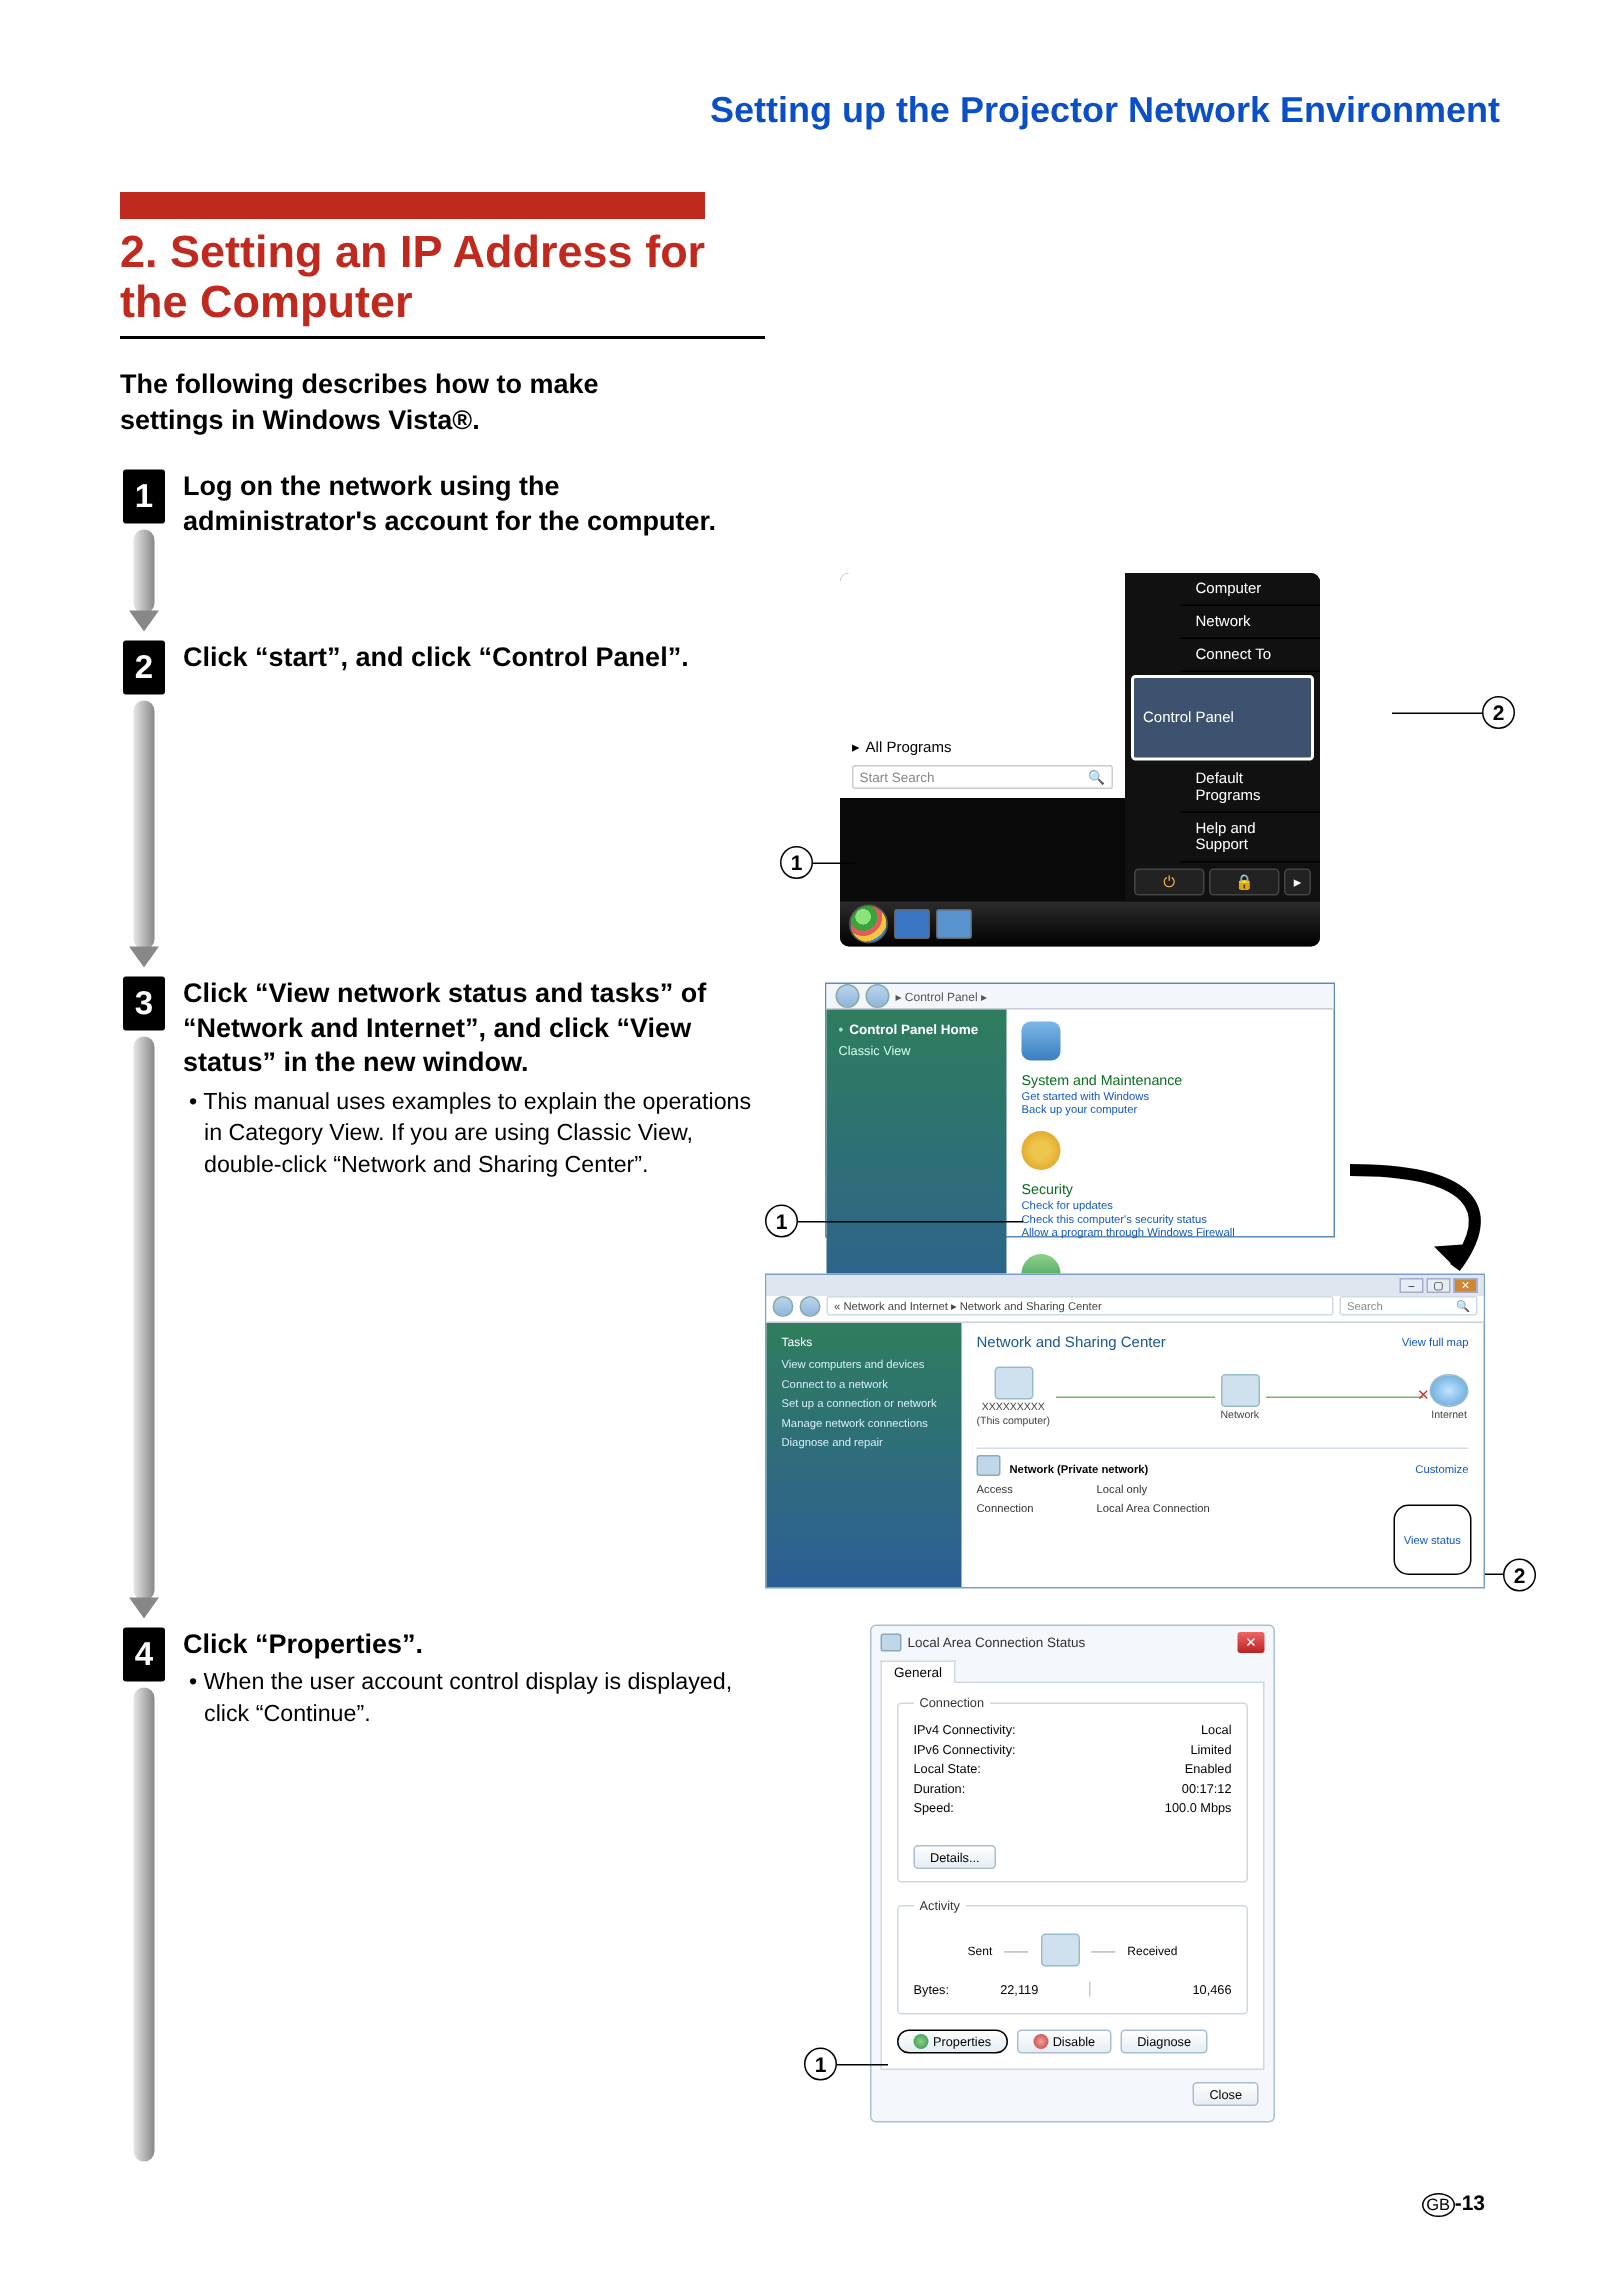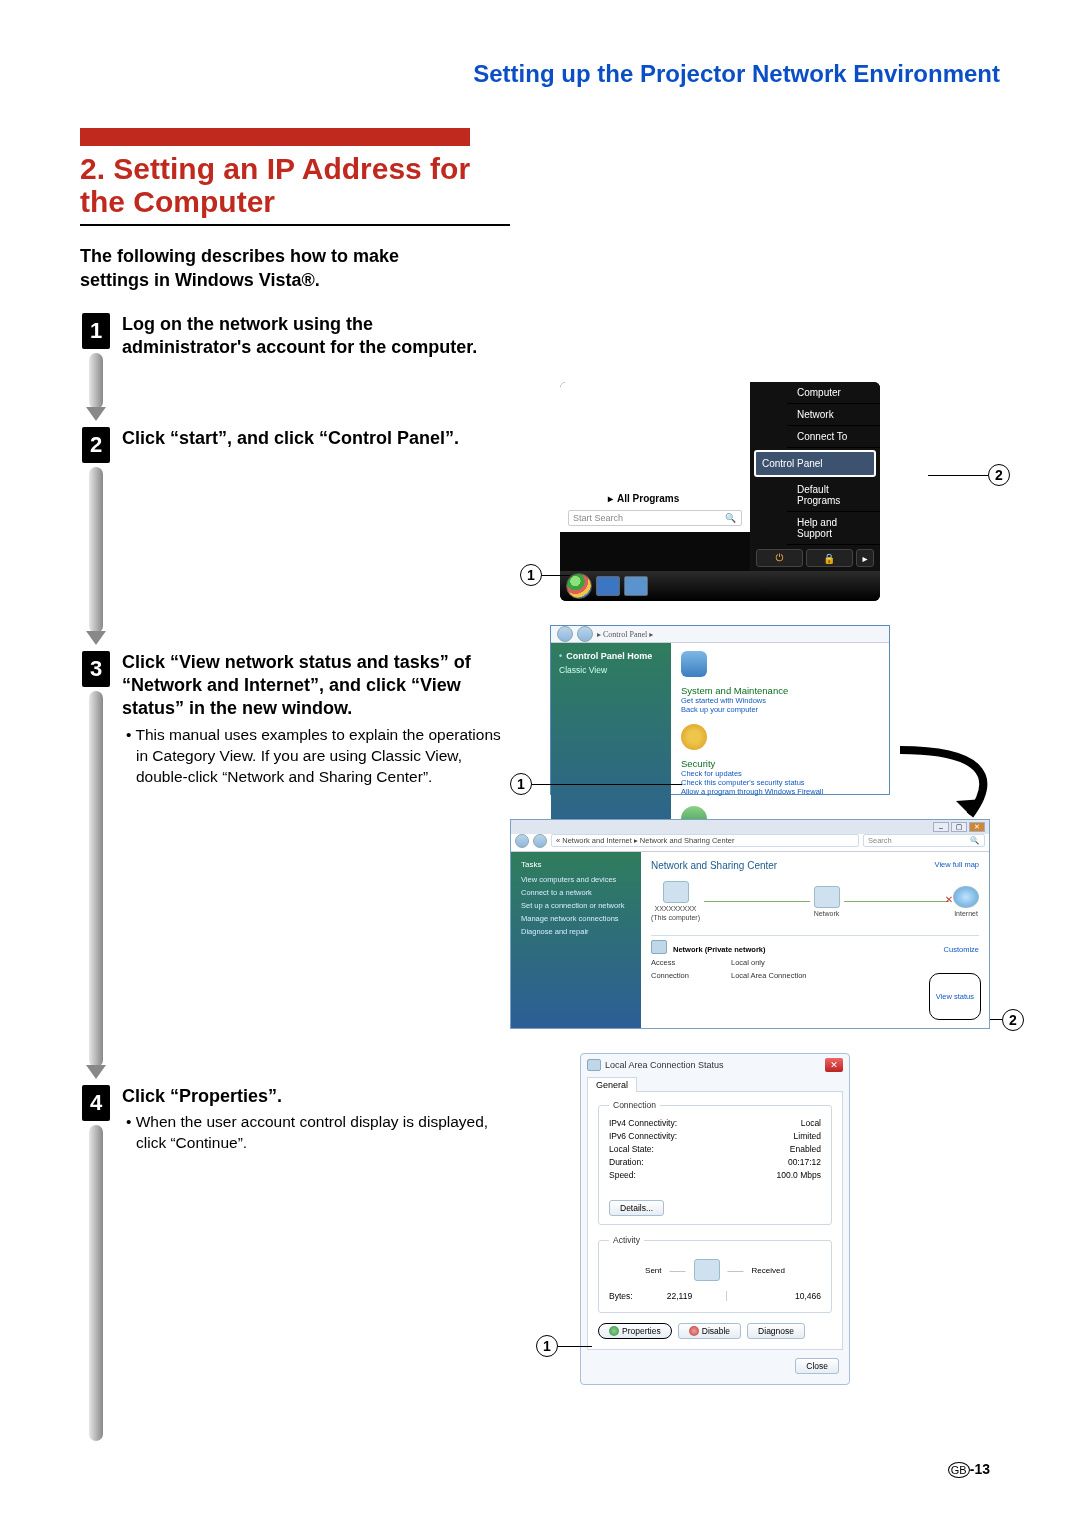--- a/index.html
+++ b/index.html
@@ -139,35 +139,35 @@
   }
   .sm-body { display:flex; }
   .sm-left {
     flex:1;
     background:#fff;
     color:#000;
     padding: 6px 8px;
     display:flex; flex-direction:column; justify-content:flex-end;
     height: 150px;
   }
-  .sm-left .allprog { font-weight:bold; font-size:10px; display:flex; align-items:center; gap:4px;margin-left:40px; }
+  .sm-left .allprog { font-weight:normal; font-size:10px; display:flex; align-items:center; gap:4px; }
   .sm-left .allprog::before { content:'▸'; font-size:10px; }
   .sm-search {
     border:1px solid #ccc; border-radius:2px; font-size:9px; color:#888;
     padding:2px 4px; margin-top:6px; display:flex; justify-content:space-between; align-items:center;
   }
   .sm-search .mag { color:#2f6fd1; }
   .sm-right {
     width: 130px;
     background: #111;
     display:flex; flex-direction:column;
     font-size: 10px;
   }
   .sm-right .item { padding:5px 10px; border-bottom:1px solid #000; color:#fff;margin-left:37px; }
-  .sm-right .item.hl { background:#3d526e; border:2px solid #fff; border-radius:3px; margin:2px 4px; padding:6px 6px;}
+  .sm-right .item.hl { background:#3d526e; border:2px solid #fff; border-radius:3px; margin:2px 4px; padding:21px 6px;}
   .sm-right .powerbar { display:flex; gap:3px; padding:4px 6px; }
   .sm-right .pbtn { flex:1; height:18px; background:#222; border:1px solid #444; border-radius:3px; display:flex; align-items:center; justify-content:center; font-size:10px; color:#ffb84a;}
   .sm-right .pbtn.g { color:#fff; }
   .sm-right .pbtn.arrow{ flex:0 0 18px; color:#fff;}
   .sm-taskbar {
     height: 30px;
     background: linear-gradient(#2c2c2c,#000);
     display:flex; align-items:center; padding:0 6px; gap:4px;
   }
   .startorb {
@@ -179,21 +179,21 @@
 
   
   .cpanel {
     width: 340px; height:170px;
     border:1px solid #5b8cb9;
     background:#fff;
     font-size: 9px;
     display:flex; flex-direction:column;
     margin-left:50px;
   }
-  .cp-addr { height:20px; background:#f3f6fb; border-bottom:1px solid #ccd; display:flex; align-items:center; padding:0 6px; gap:4px; color:#555;font-family:Liberation Serif, serif;}
+  .cp-addr { height:20px; background:#f3f6fb; border-bottom:1px solid #ccd; display:flex; align-items:center; padding:0 6px; gap:4px; color:#555;}
   .cp-addr .navbtn { width:16px;height:16px;border-radius:50%; background:linear-gradient(#bcd5eb,#8fb6dc); border:1px solid #8aa; }
   .cp-addr .crumb { flex:1; font-size:8px; }
   .cp-body { flex:1; display:flex; }
   .cp-side { width:120px; background:linear-gradient(#2f7d5d,#2c5e97); padding:8px; color:#fff; font-size:9px; }
   .cp-side .home { font-weight:bold; font-size:9px; display:flex; align-items:center; gap:4px;}
   .cp-side .home::before{content:'•'; color:#9de;}
   .cp-side .cv { color:#cfe; margin-top:4px; font-size:8.5px; }
   .cp-main { flex:1; padding:8px 10px; }
   .cp-cat { display:flex; gap:8px; margin-bottom:10px;flex-direction:column; }
   .cp-ico { width:26px; height:26px; border-radius:6px; flex-shrink:0; }
@@ -212,21 +212,21 @@
     font-size:8.5px;
     display:flex; flex-direction:column;
     margin-left:10px;
     position:relative;
   }
   .nsc .titlebar { height:14px; background:#dfe6ef; display:flex; justify-content:flex-end; align-items:center; padding:0 4px; gap:2px;}
   .nsc .tbtn { width:16px; height:10px; background:#e7edf5; border:1px solid #aac; font-size:7px; display:flex;align-items:center;justify-content:center;}
   .nsc .tbtn.close{ background:#c83; color:#fff;}
   .nsc .addr2 { height:18px; background:#fff; border-bottom:1px solid #ccd; display:flex; align-items:flex-start; padding:0 4px; gap:4px;}
   .nsc .addr2 .crumb { flex:1; font-size:7.5px; color:#444; border:1px solid #d0dae6; padding:1px 4px; border-radius:2px;}
-  .nsc .addr2 .search { width:122px; font-size:7.5px; color:#888; border:1px solid #d0dae6; padding:1px 4px; border-radius:2px; display:flex; justify-content:space-between;}
+  .nsc .addr2 .search { width:92px; font-size:7.5px; color:#888; border:1px solid #d0dae6; padding:1px 4px; border-radius:2px; display:flex; justify-content:space-between;}
   .nsc .body { flex:1; display:flex; }
   .nsc .side { width:130px; background:linear-gradient(#2f7d5d,#2c5e97); padding:8px 10px; }
   .nsc .side .hdr { color:#fff; font-size:8px; margin-bottom:6px;}
   .nsc .side .lnk { color:#d6ecff; font-size:7.5px; margin-bottom:4px; }
   .nsc .main { flex:1; padding:8px 10px; position:relative; }
   .nsc .main .ttl { color:#1b5a8e; font-size:10px; margin-bottom:6px;}
   .nsc .viewmap { position:absolute; top:8px; right:10px; color:#1359c1; font-size:7.5px;}
   .nsc .diagram { display:flex; align-items:center; justify-content:space-around; margin:10px 0 14px; font-size:7px; color:#444;}
   .nsc .node { display:flex; flex-direction:column; align-items:center; gap:2px;}
   .nsc .nico { width:26px; height:22px; background:#cfe0ef; border:1px solid #9bc; border-radius:3px;}

